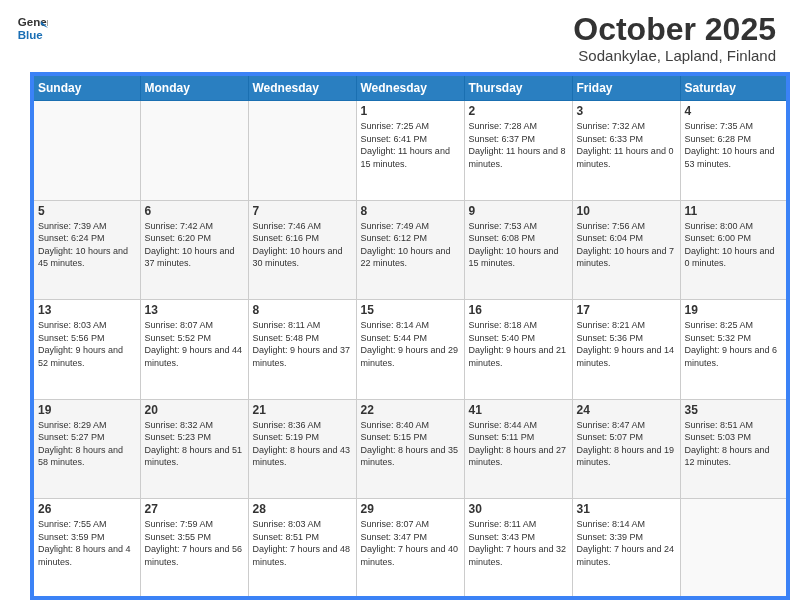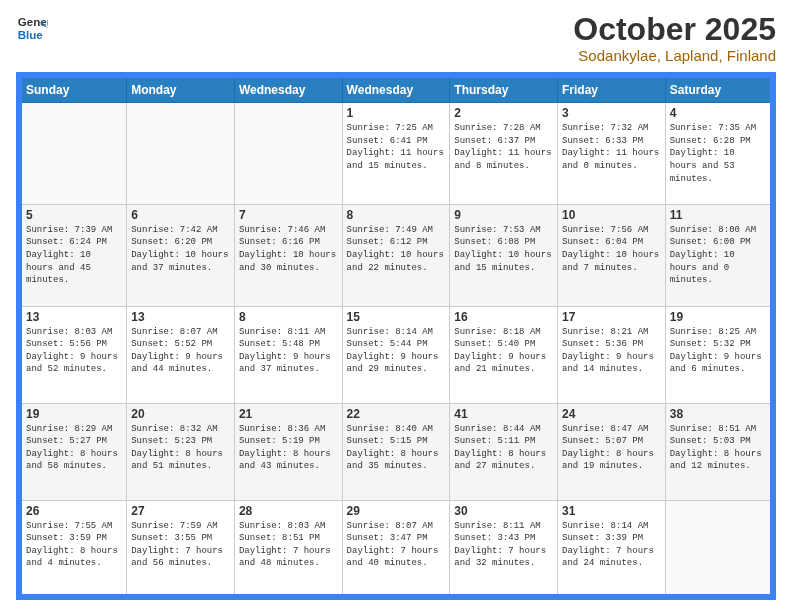--- a/index.html
+++ b/index.html
@@ -37,29 +37,30 @@
     }
     .month-title {
       font-size: 32px;
       font-weight: bold;
       color: #333;
       line-height: 1.1;
       margin-left: 30px;
     }
     .location-title {
       font-size: 15px;
-      color: #a16207;
+      color: #404040;
       font-weight: normal;
     }
     .calendar {
       flex: 1;
-      border: 6px solid #3b82f6;
+      border: 4px solid #3b82f6;
       border-collapse: collapse;
       width: 100%;
       table-layout: fixed;
+      margin-left: 14px;
     }
     .calendar th {
       background-color: #2a7fc1;
       color: #fff;
       font-size: 12px;
       font-weight: bold;
       padding: 5px 4px;
       text-align: left;
       border: 1px solid #1a6fb1;
     }
@@ -78,21 +79,20 @@
     .day-num {
       font-size: 12px;
       font-weight: bold;
       display: block;
       margin-bottom: 2px;
     }
     .day-info {
       font-size: 9px;
       line-height: 1.4;
       color: #333;
-      font-family: Liberation Mono, monospace;
     }
     .empty-cell {
       background: #f9f9f9 !important;
     }
   </style>
 </head>
 <body>
 
 <div class="page">
   <div class="header">
@@ -294,21 +294,21 @@
 and 27 minutes.</div>
           </td>
           <td>
             <span class="day-num">24</span>
             <div class="day-info">Sunrise: 8:47 AM
 Sunset: 5:07 PM
 Daylight: 8 hours
 and 19 minutes.</div>
           </td>
           <td>
-            <span class="day-num">38</span>
+            <span class="day-num">35</span>
             <div class="day-info">Sunrise: 8:51 AM
 Sunset: 5:03 PM
 Daylight: 8 hours
 and 12 minutes.</div>
           </td>
         </tr>
         <tr>
           <td>
             <span class="day-num">26</span>
             <div class="day-info">Sunrise: 7:55 AM

